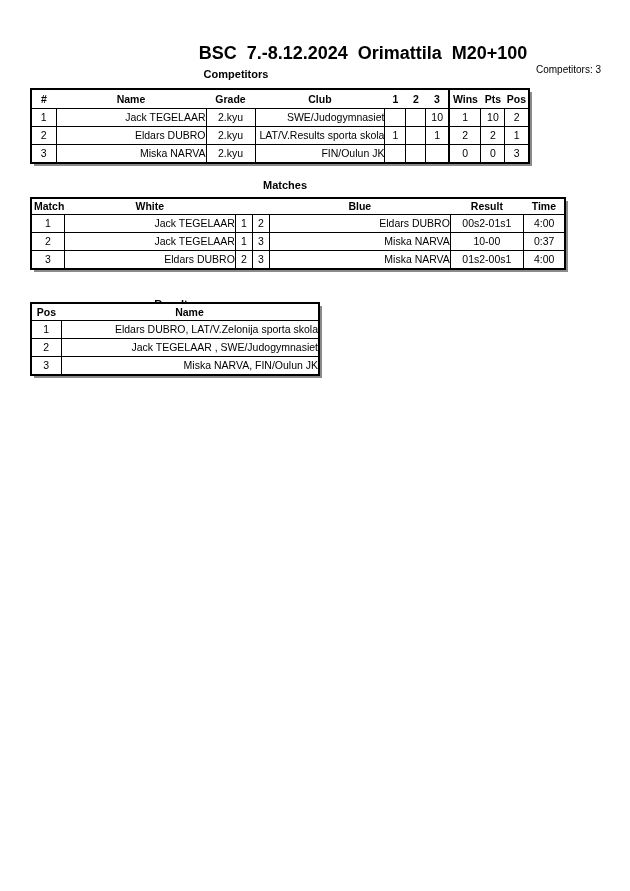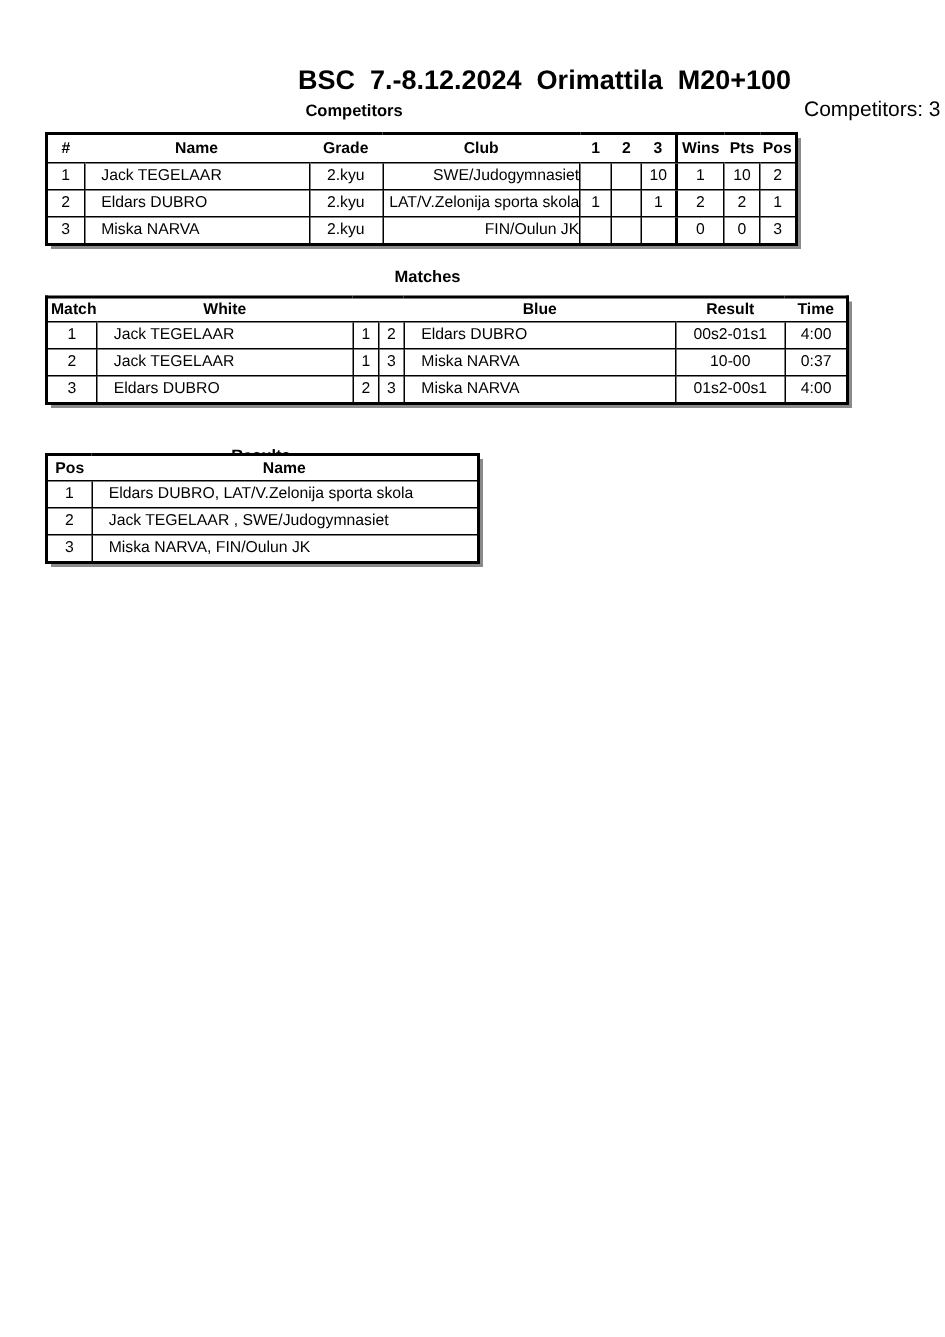--- a/index.html
+++ b/index.html
@@ -20,21 +20,21 @@
   }
   .section-label {
     position: absolute; text-align: center;
     font-size: 11px; font-weight: bold;
   }
   .label-competitors { left: 30px; top: 68px; width: 412px; }
   .label-matches     { left: 30px; top: 179px; width: 510px; }
   .label-results     { left: 30px; top: 298px; width: 288px; }
   .competitors-count {
     position: absolute; left: 536px; top: 64px;
-    font-size: 14px; white-space: nowrap;
+    font-size: 10px; white-space: nowrap;
   }
   table {
     position: absolute;
     border-collapse: collapse;
     table-layout: fixed;
     background: #ffffff;
     box-shadow: 3px 3px 0 -1px #8a8a8a;
     border: 2px solid #000000;
     font-size: 10.5px;
   }
@@ -44,21 +44,21 @@
     padding: 0; text-align: center;
     overflow: visible; white-space: nowrap;
     height: 18px; line-height: 18px;
   }
   td {
     border: 1px solid #000000;
     padding: 0; text-align: center;
     height: 17px; line-height: 17px;
     overflow: visible; white-space: nowrap;
   }
-  td.left { text-align: left; padding-left: 11px; }
+  td.left { text-align: right; padding-left: 1px; }
   .t-competitors { left: 30px; top: 88px; }
   .t-matches     { left: 30px; top: 197px; }
   .t-matches th  { height: 15px; line-height: 15px; margin-top: 20px; }
   .t-results     { left: 30px; top: 302px; }
   .t-results th  { height: 16px; line-height: 16px; }
   .thickleft { border-left: 2px solid #000000 !important; margin-top: 12px; }
   th.h-match { text-align: left; padding-left: 2px; }
   td.club { text-align: right; padding-left: 4px; }
 </style>
 </head>
@@ -105,21 +105,21 @@
     <td></td>
     <td>10</td>
     <td class="thickleft">1</td>
     <td>10</td>
     <td>2</td>
   </tr>
   <tr>
     <td>2</td>
     <td class="left">Eldars DUBRO</td>
     <td>2.kyu</td>
-    <td class="club">LAT/V.Zelonija sporta skola</td>
+    <td class="club">LAT/V.Results sporta skola</td>
     <td>1</td>
     <td></td>
     <td>1</td>
     <td class="thickleft">2</td>
     <td>2</td>
     <td>1</td>
   </tr>
   <tr>
     <td>3</td>
     <td class="left">Miska NARVA</td>

